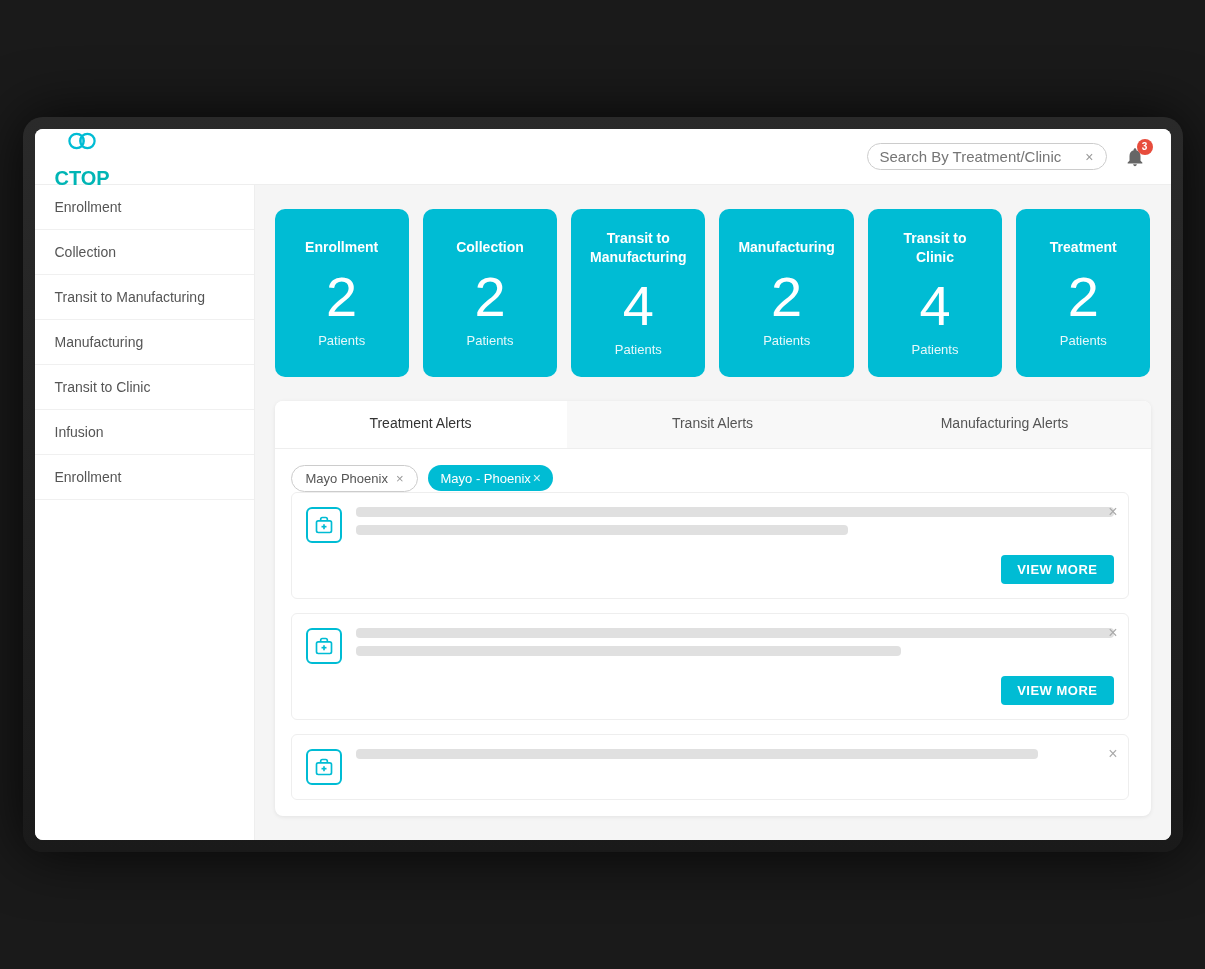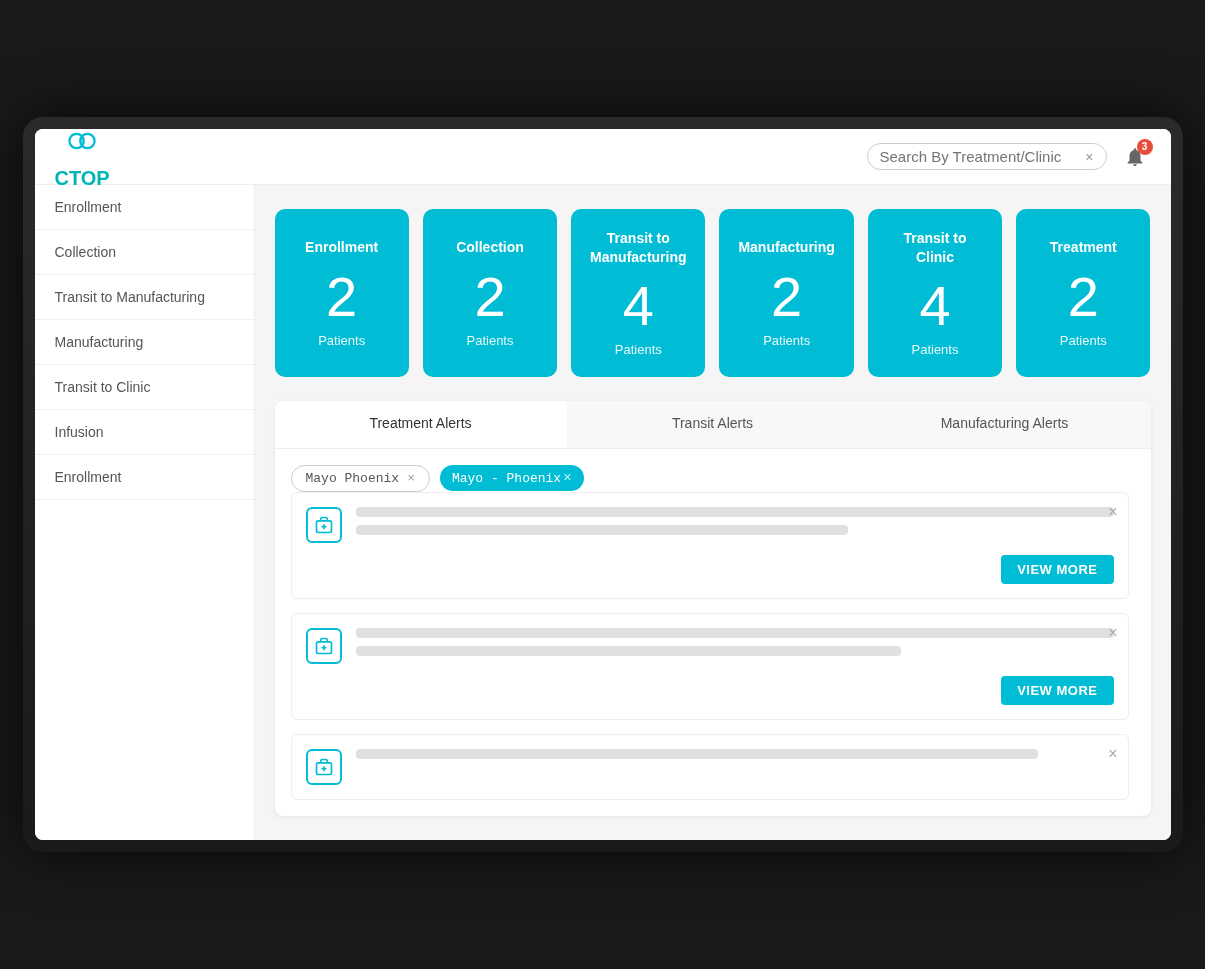--- a/index.html
+++ b/index.html
@@ -221,21 +221,20 @@
 
     .tabs-content {
       padding: 16px;
     }
 
     
     .filter-row {
       display: flex;
       align-items: center;
       gap: 10px;
-      font-family: Liberation Mono, monospace;
     }
 
     .filter-dropdown {
       display: flex;
       align-items: center;
       border: 1px solid #ccc;
       border-radius: 20px;
       padding: 5px 14px;
       font-size: 13px;
       color: #555;

